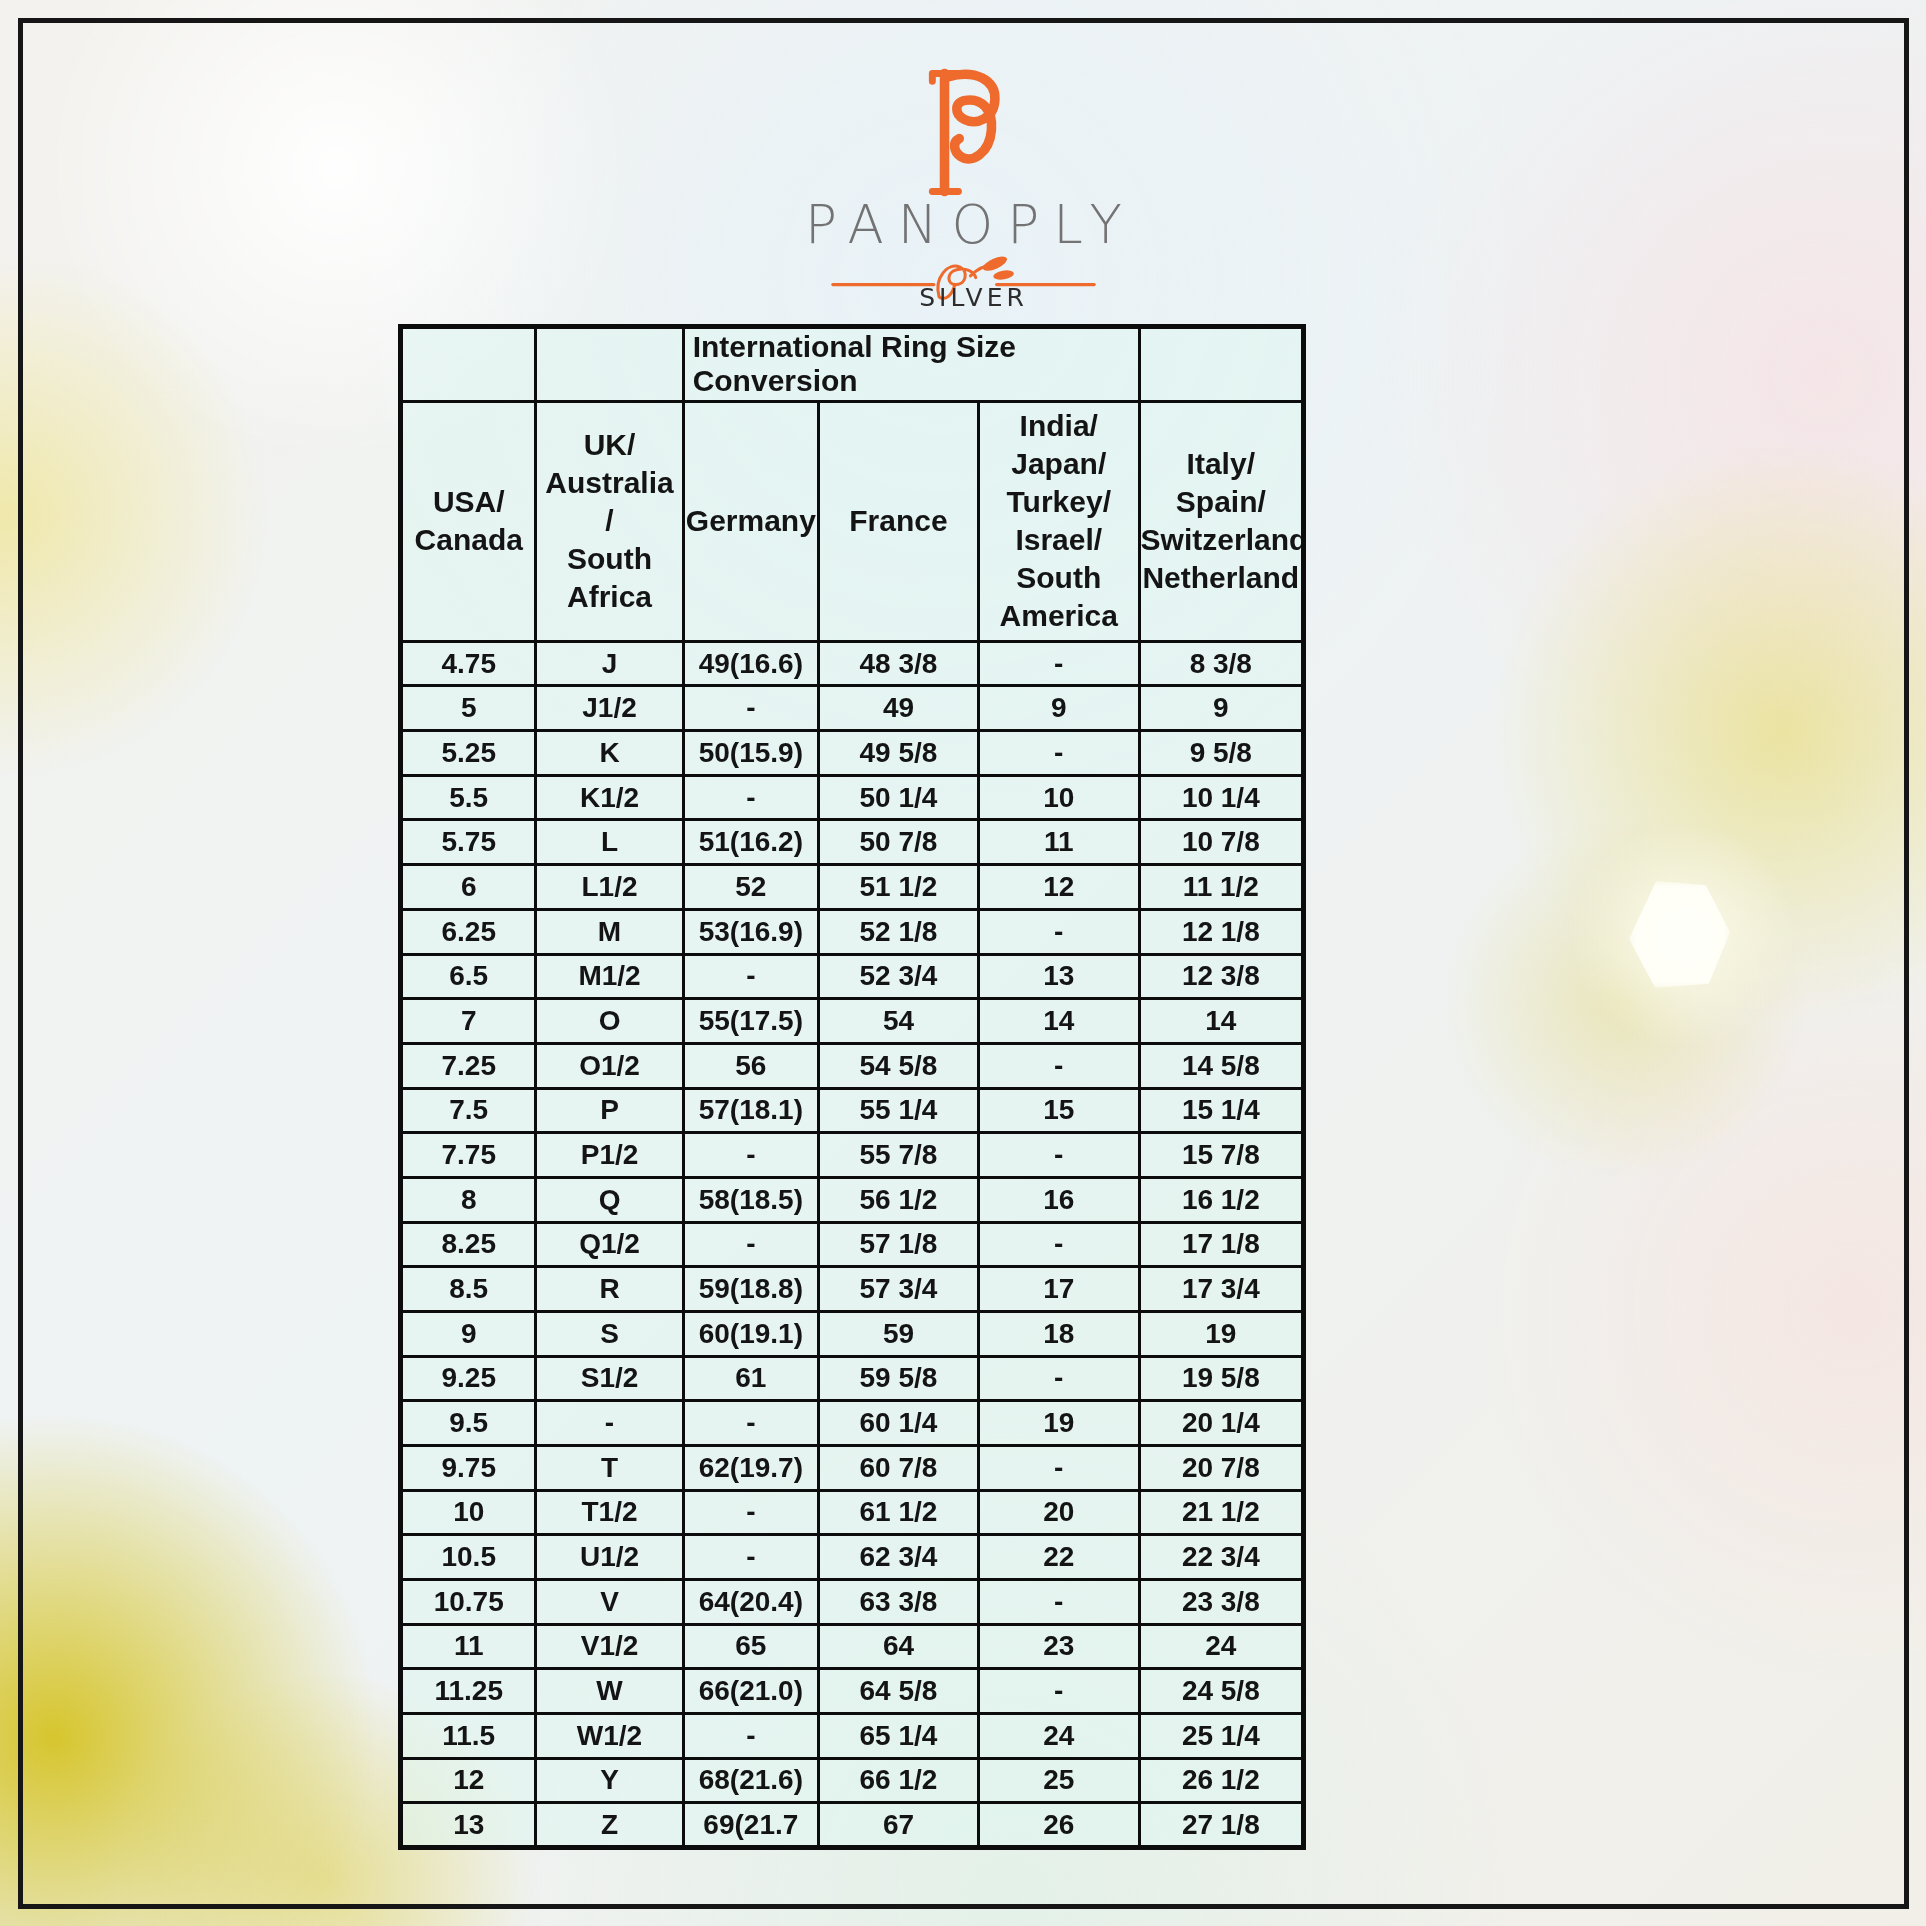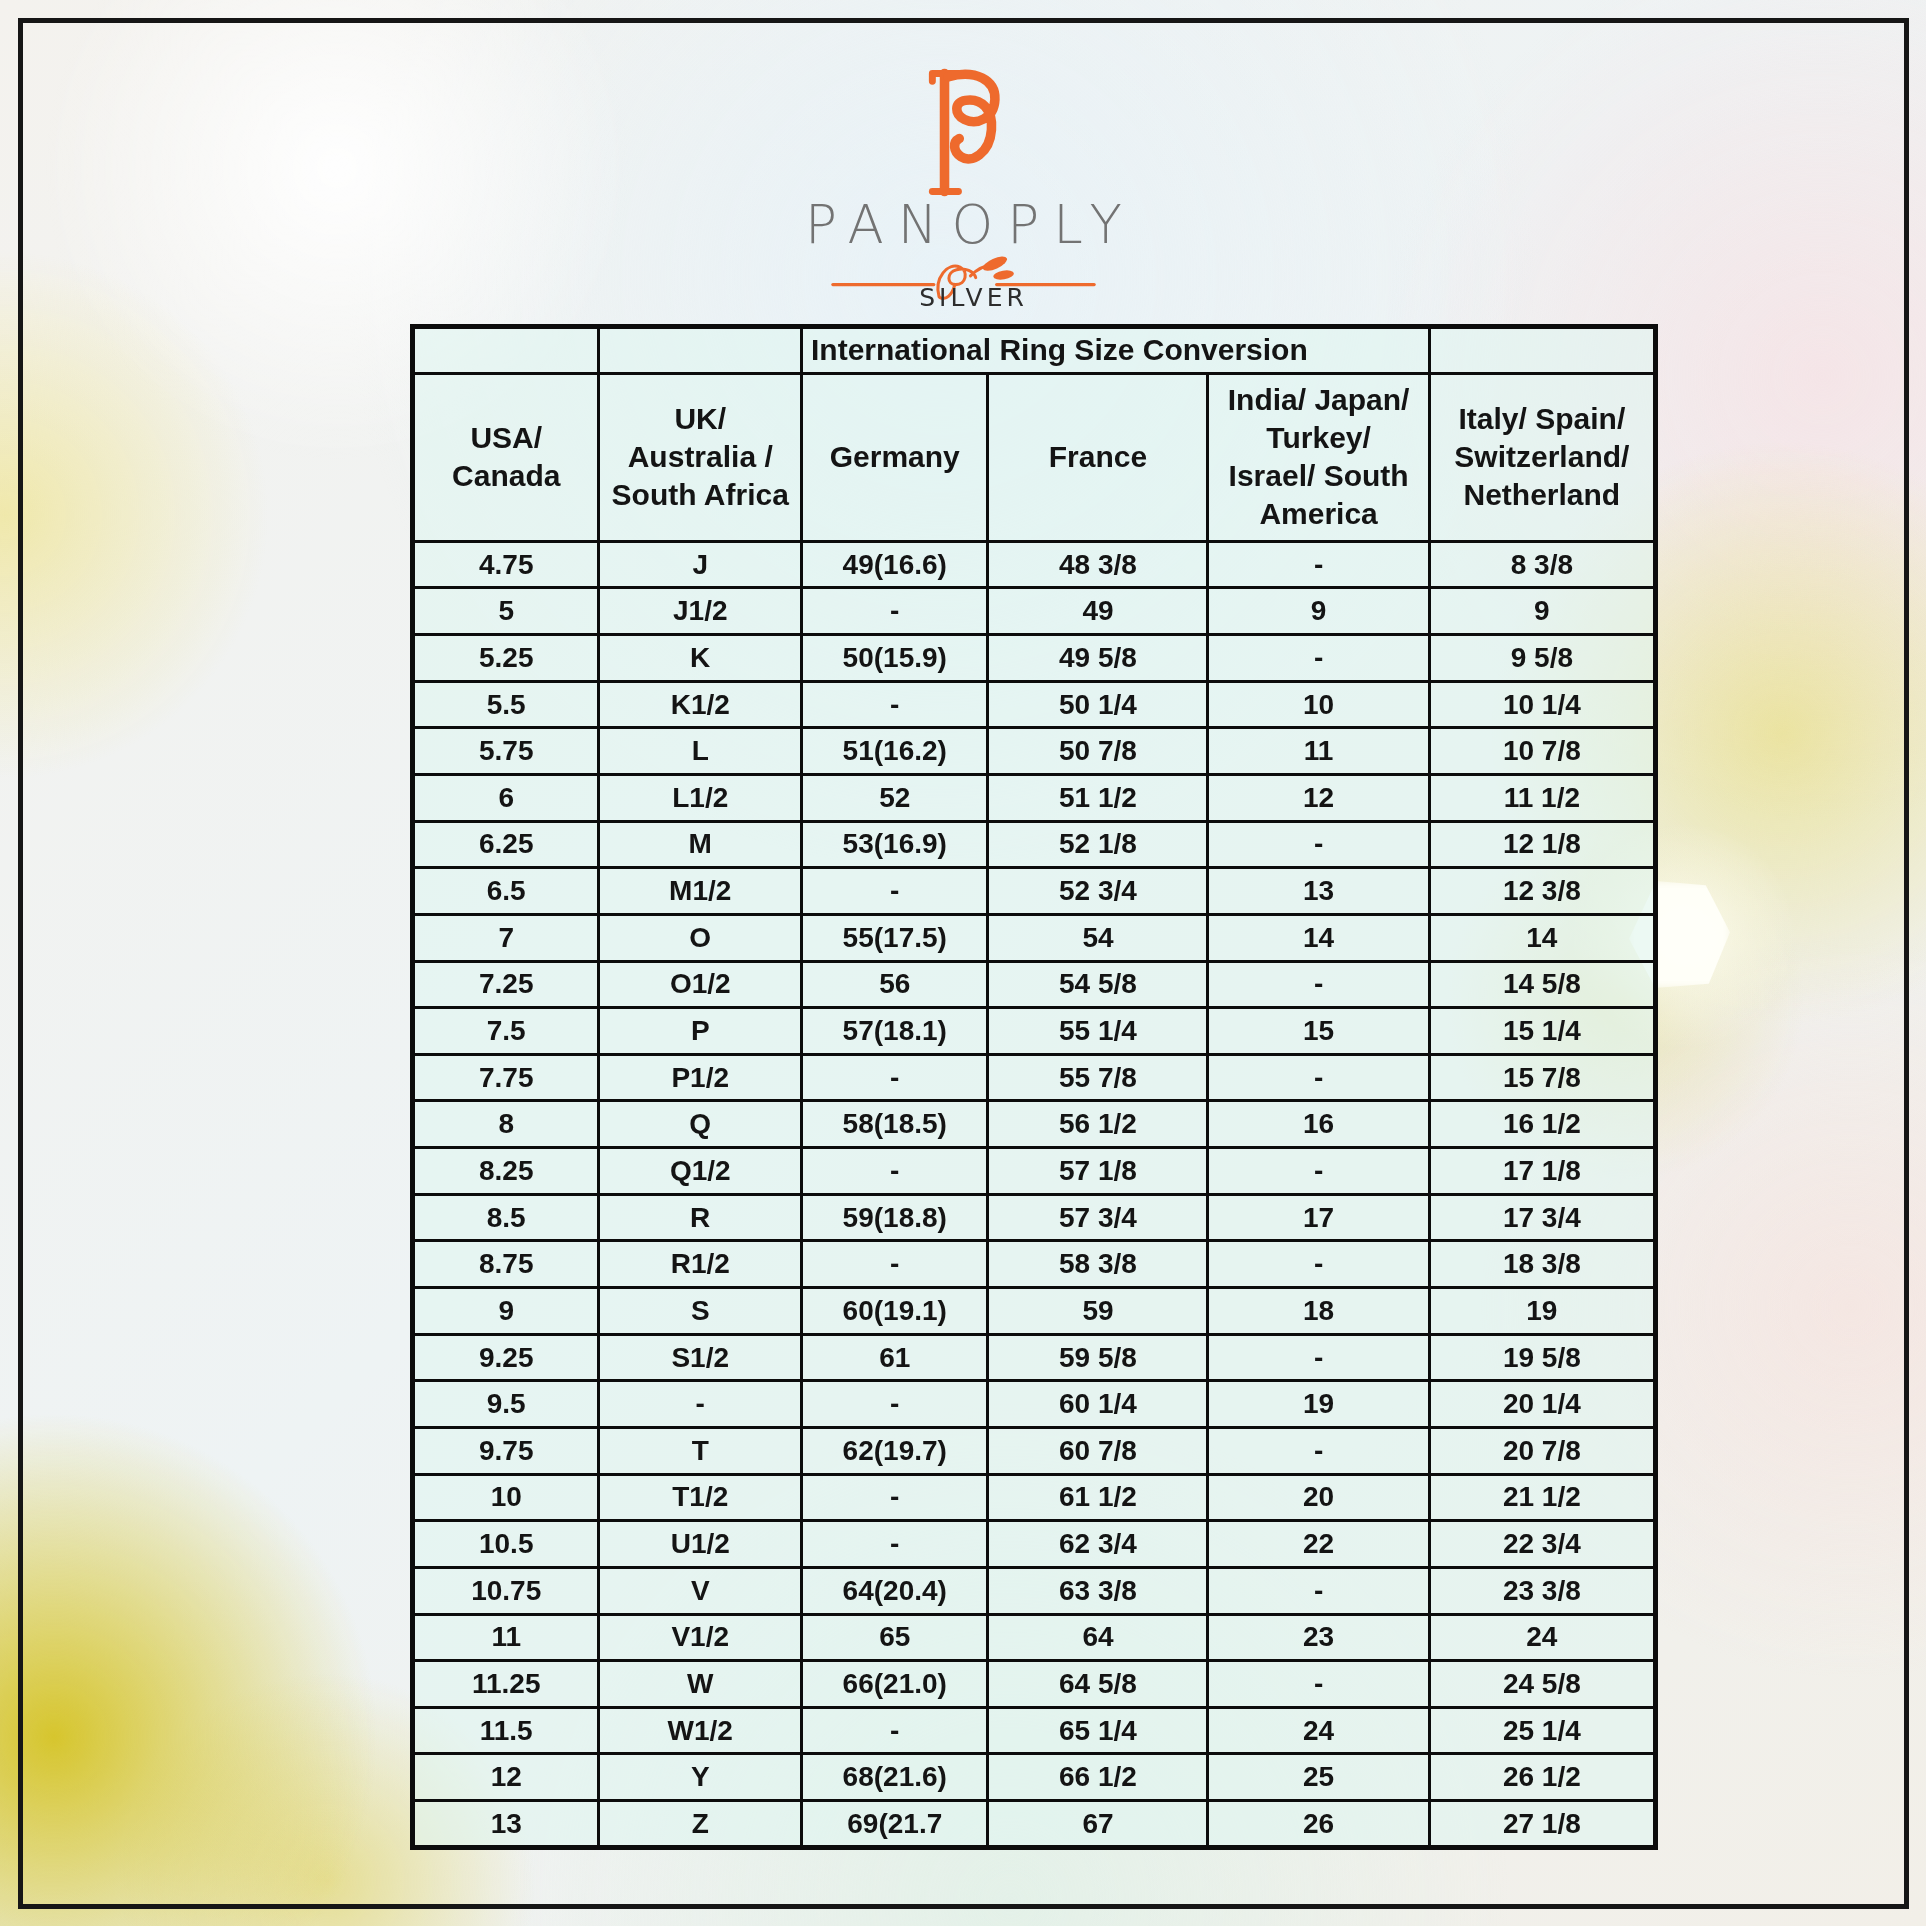--- a/index.html
+++ b/index.html
@@ -41,21 +41,21 @@
     color:#737373;
   }
   .ornament{position:absolute;left:815px;top:248px;width:297px;height:61px;}
   .brand-sub{
     position:absolute;left:8px;top:283px;width:100%;text-align:center;
     font-family:"DejaVu Sans",sans-serif;font-weight:400;
     font-size:25px;letter-spacing:4px;padding-left:4px;box-sizing:border-box;color:#2d2d2d;
   }
   
   .size-table{
-    position:absolute;left:410px;top:324px;width:1248px;height:1526px;
+    position:absolute;left:398px;top:324px;width:908px;height:1526px;
     border-collapse:collapse;table-layout:fixed;
   }
   .size-table td,.size-table th{
     border:3px solid #0c0c0c;
     background:rgba(224,246,241,0.62);
     color:#141414;text-align:center;vertical-align:middle;
     font-family:"Liberation Sans",sans-serif;font-weight:bold;
     padding:0;overflow:hidden;
   }
   .size-table{border:5px solid #0c0c0c;}
@@ -247,28 +247,20 @@
       </tr>
       <tr class="data-row">
         <td>8.5</td>
         <td>R</td>
         <td>59(18.8)</td>
         <td>57 3/4</td>
         <td>17</td>
         <td>17 3/4</td>
       </tr>
       <tr class="data-row">
-        <td>8.75</td>
-        <td>R1/2</td>
-        <td>-</td>
-        <td>58 3/8</td>
-        <td>-</td>
-        <td>18 3/8</td>
-      </tr>
-      <tr class="data-row">
         <td>9</td>
         <td>S</td>
         <td>60(19.1)</td>
         <td>59</td>
         <td>18</td>
         <td>19</td>
       </tr>
       <tr class="data-row">
         <td>9.25</td>
         <td>S1/2</td>

